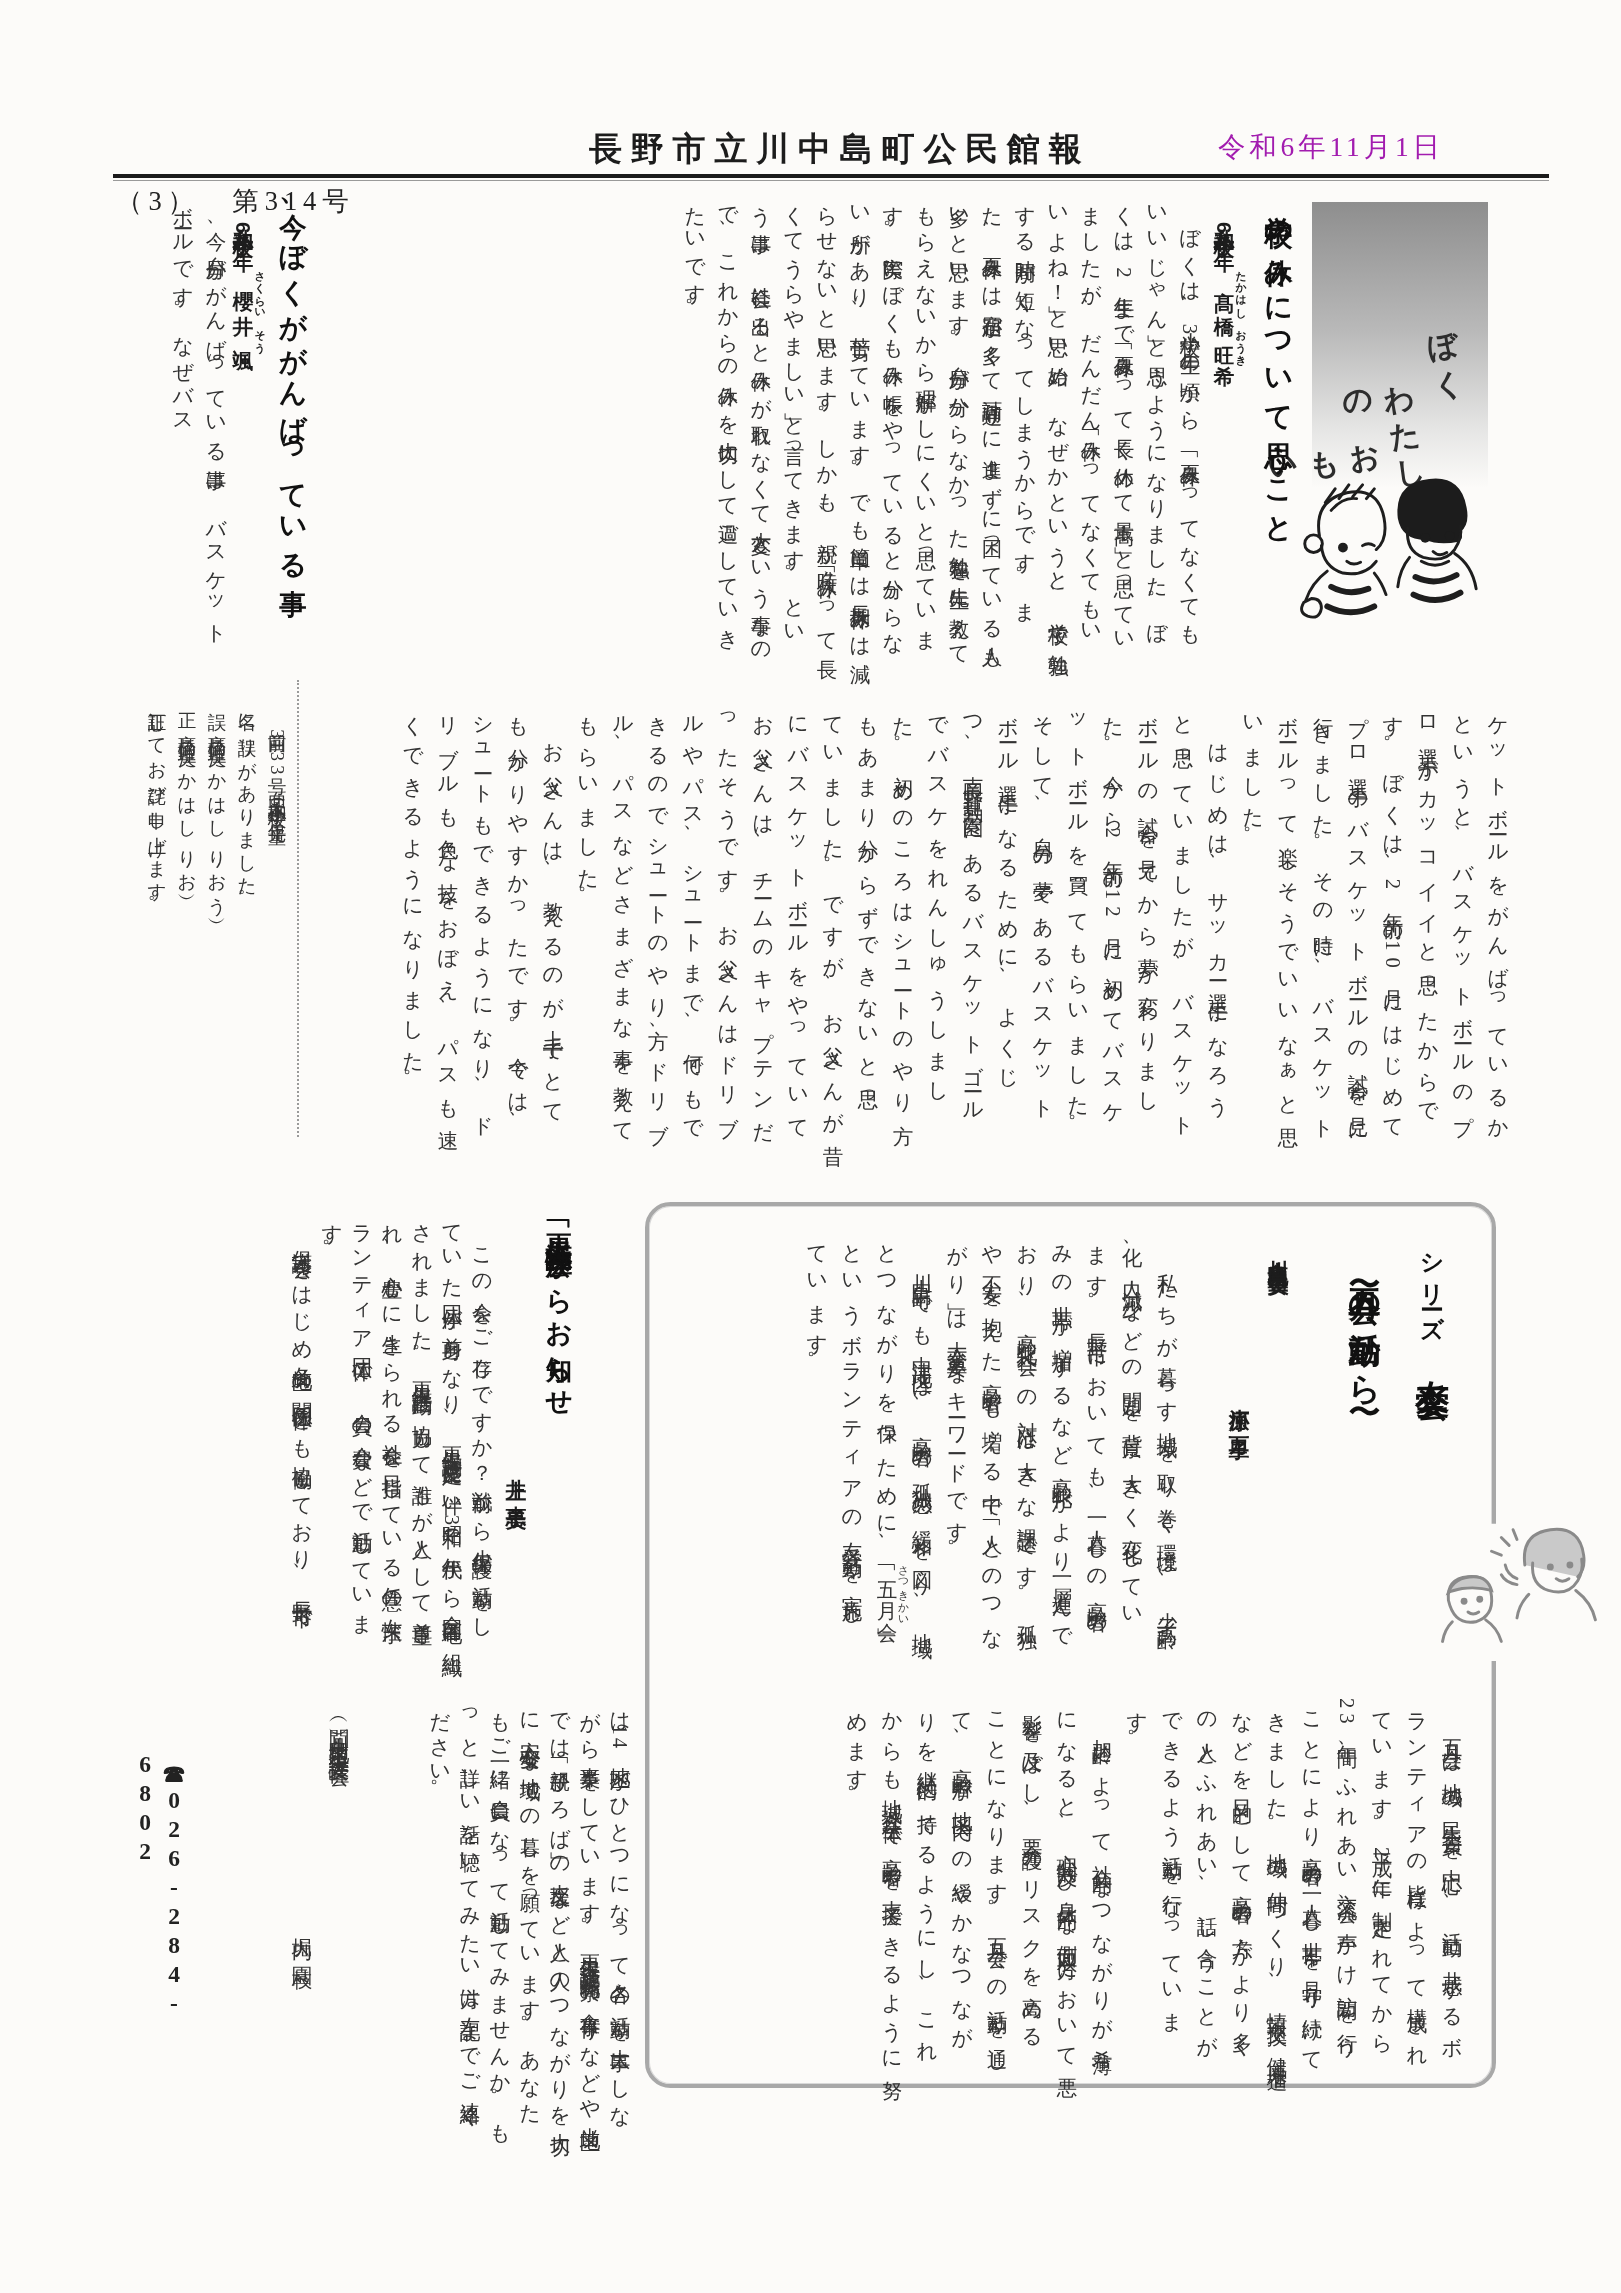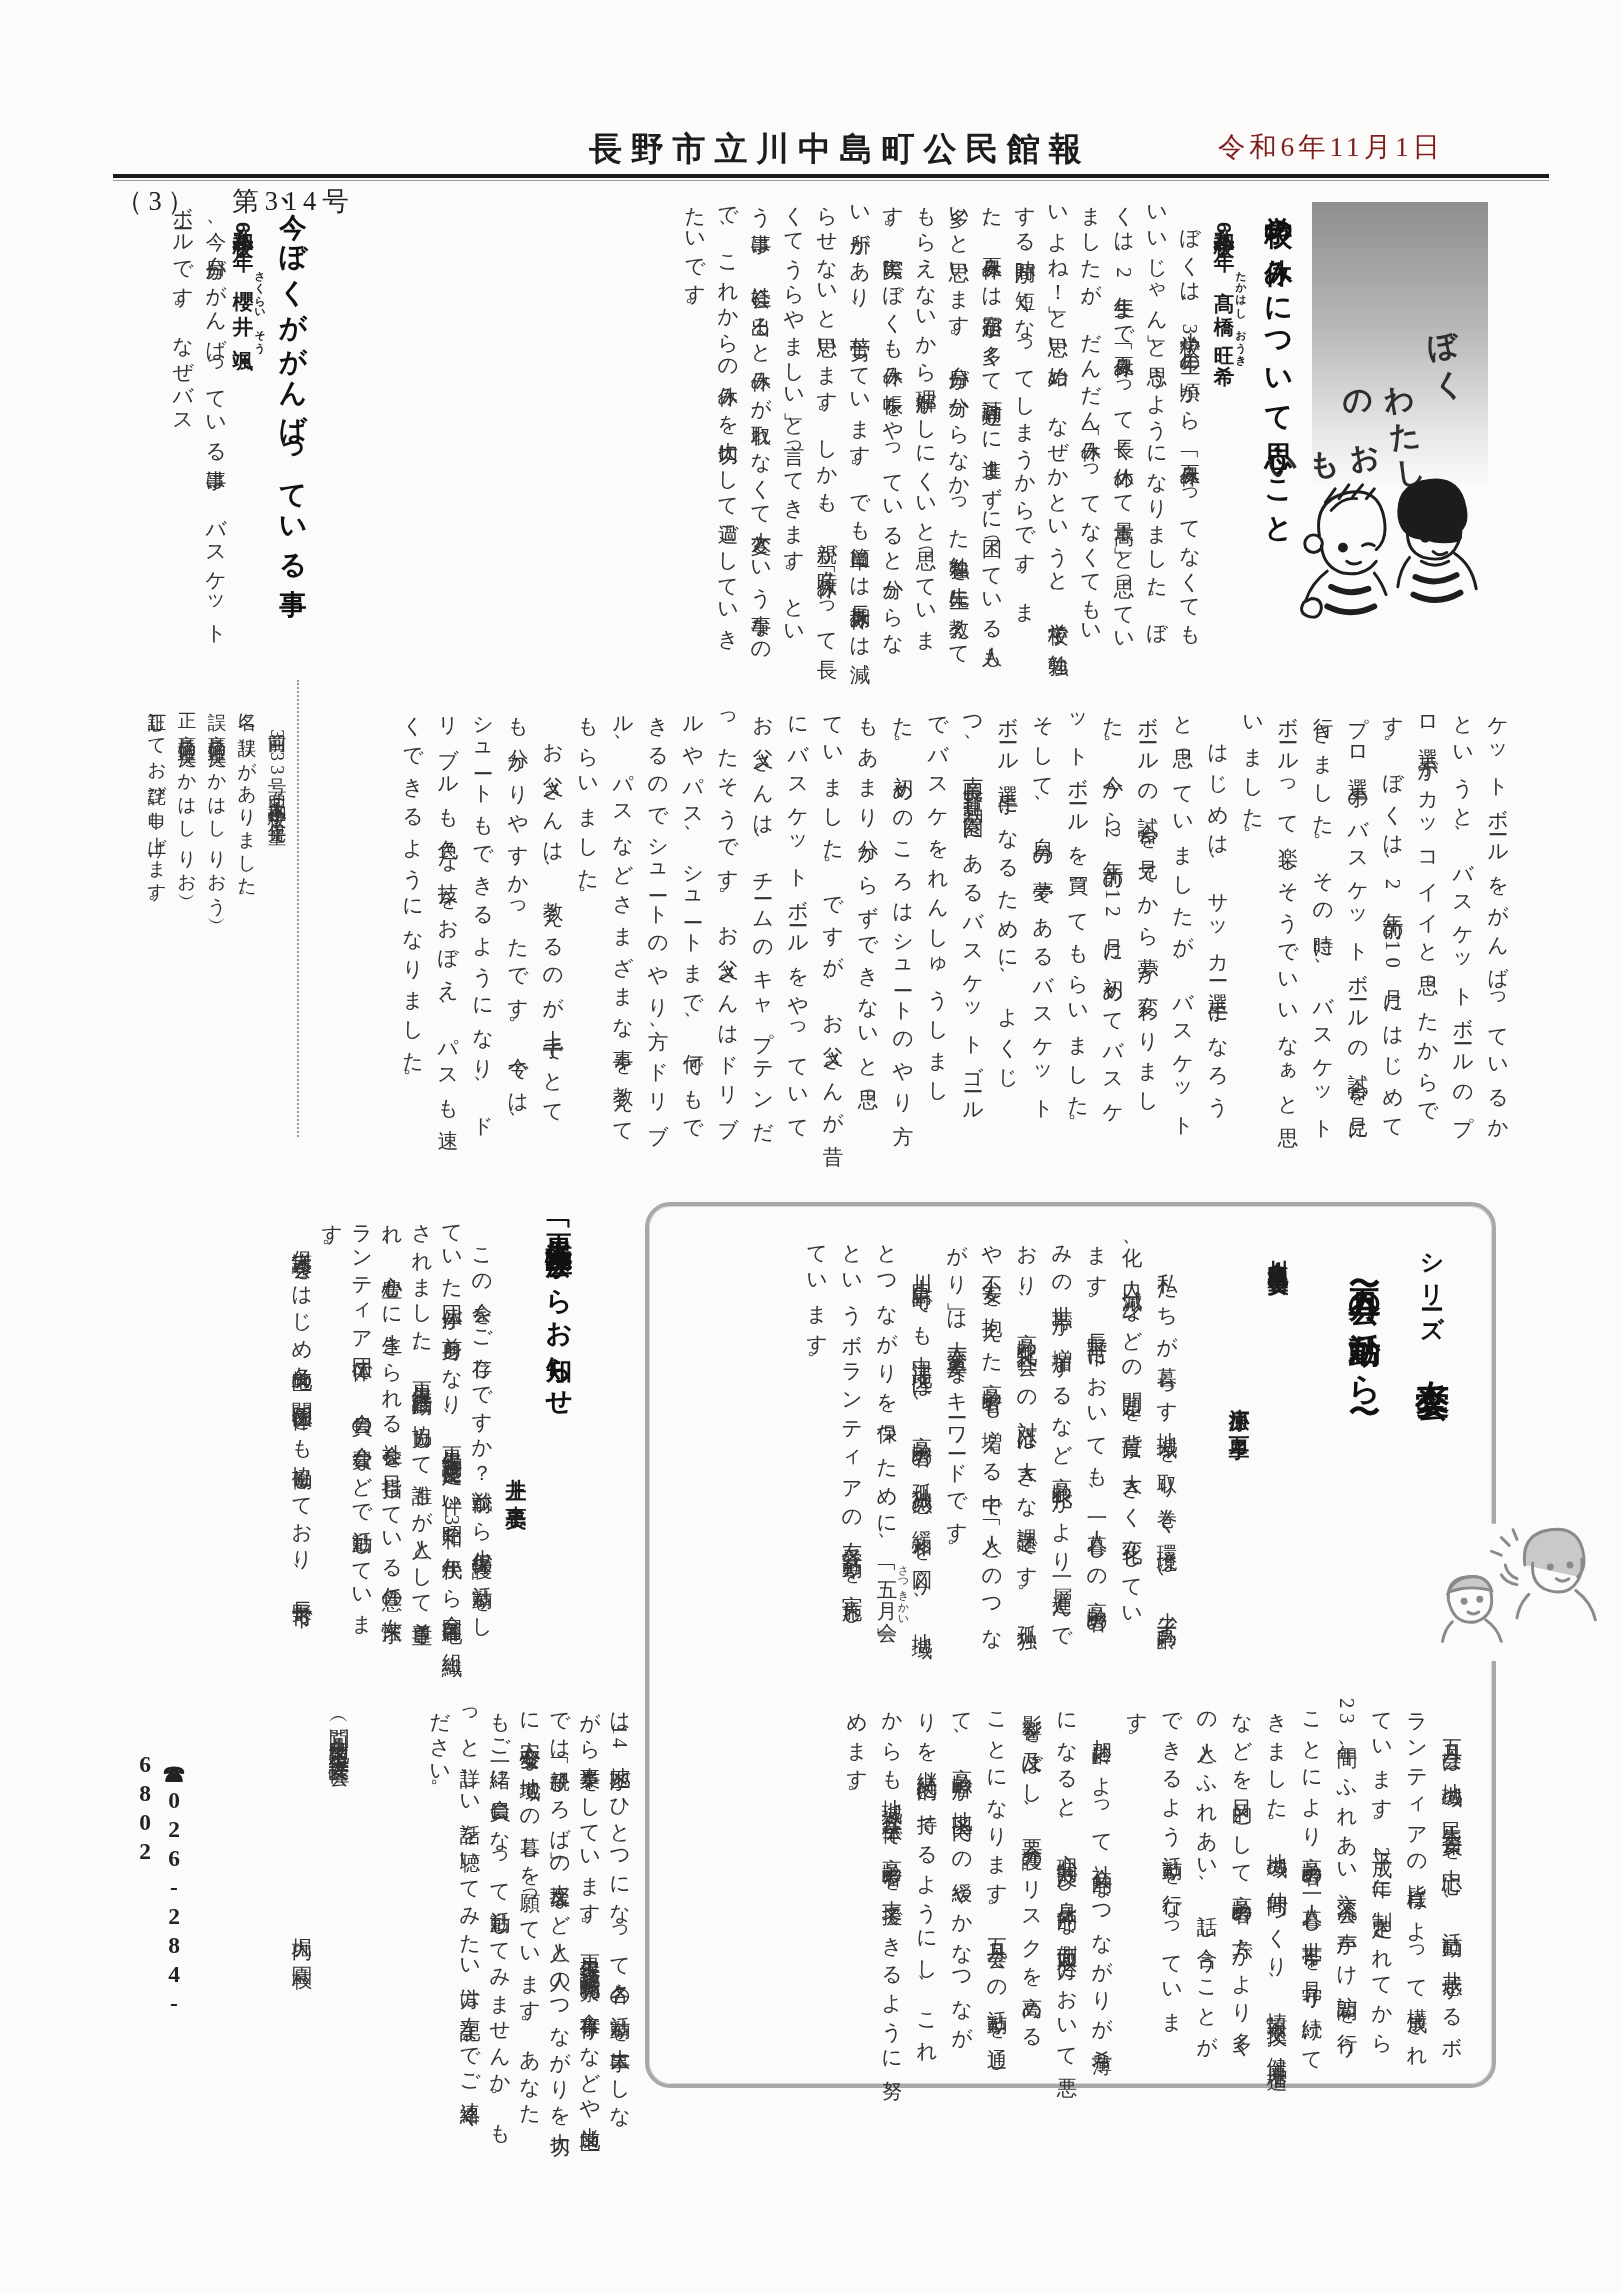--- a/index.html
+++ b/index.html
@@ -9,21 +9,21 @@
     font-family:"Liberation Serif","DejaVu Serif",serif;
     color:#2f2f2f;
   }
   .abs{position:absolute;}
   .v{writing-mode:vertical-rl;text-orientation:mixed;}
   .pre{white-space:pre-line;}
   .sans{font-family:"Liberation Sans","DejaVu Sans",sans-serif;}
   
   .issue{left:116px;top:135px;font-size:26.5px;letter-spacing:5.9px;color:#222;margin-top:48px;}
   .pubtitle{left:549px;top:127px;font-size:33px;letter-spacing:8.8px;color:#1c1c1c;font-weight:600;margin-left:40px;}
-  .pubdate{left:1218px;top:129px;font-size:27.4px;letter-spacing:3.9px;color:#7f1d1d;}
+  .pubdate{left:1218px;top:129px;font-size:27.4px;letter-spacing:3.9px;color:#a21caf;}
   .hrule{left:113px;top:174px;width:1436px;height:3.9px;background:#1b1b1b;}
   .hrule2{left:113px;top:180px;width:1436px;height:1px;background:#9a9a9a;}
   
   .a1-title{left:1259px;top:194px;height:461px;font-size:28px;font-weight:bold;letter-spacing:3.9px;color:#111;}
   .byline{font-size:20.6px;font-weight:bold;letter-spacing:2px;color:#1d1d1d;}
   .a1-byline{left:1210px;top:212px;height:490px;}
   .a1-body{left:559px;top:192px;width:647px;height:469px;font-size:20.6px;line-height:33px;letter-spacing:2.5px;color:#333;}
   .memory-box{
     left:1312px;top:202px;width:176px;height:286px;
     background:linear-gradient(180deg,#8e8e8e 0%,#b9b9b9 45%,#e6e6e5 80%,#fcfbf9 100%);

